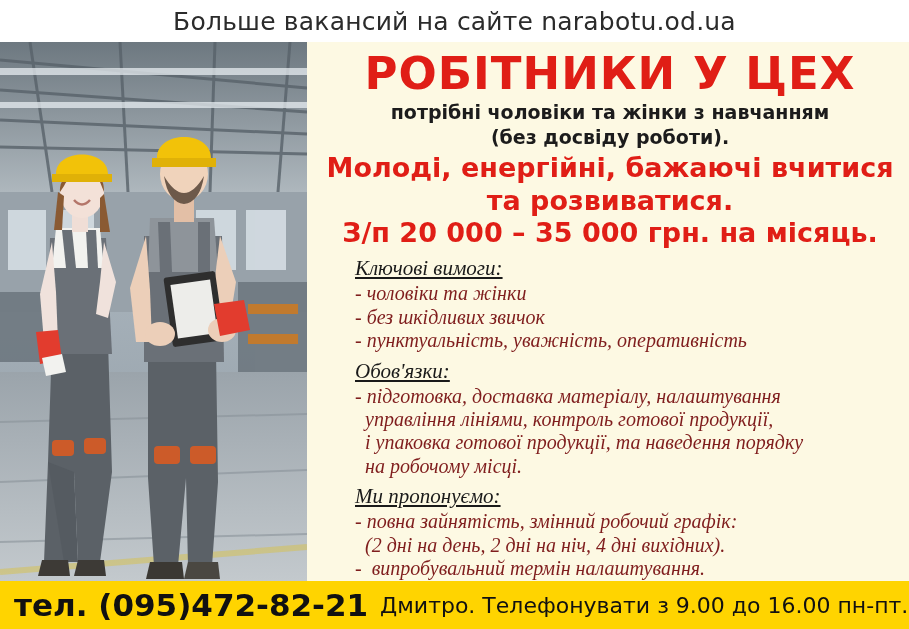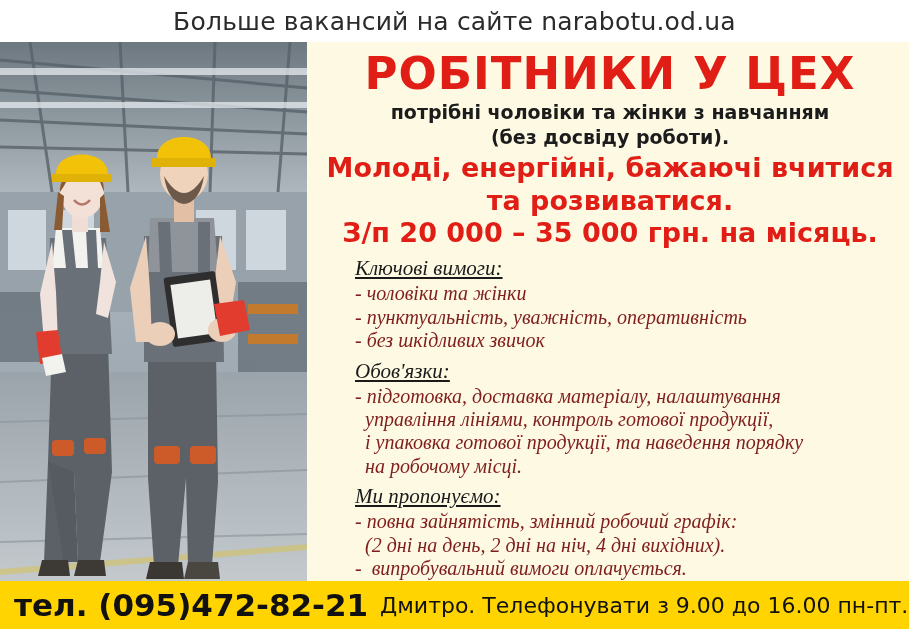--- a/index.html
+++ b/index.html
@@ -289,37 +289,37 @@
   <div class="content">
     <div class="headline">РОБІТНИКИ У ЦЕХ</div>
     <div class="sub1">потрібні чоловіки та жінки з навчанням</div>
     <div class="sub1">(без досвіду роботи).</div>
     <div class="sub2 small-gap">Молоді, енергійні, бажаючі вчитися та розвиватися.</div>
     <div class="sub2">З/п 20 000 – 35 000 грн. на місяць.</div>
 
     <div class="section-title">Ключові вимоги:</div>
     <ul class="bullet-list">
       <li>- чоловіки та жінки</li>
+      <li>- без шкідливих звичок</li>
       <li>- пунктуальність, уважність, оперативність</li>
-      <li>- без шкідливих звичок</li>
     </ul>
 
     <div class="section-title">Обов'язки:</div>
     <ul class="bullet-list">
       <li>- підготовка, доставка матеріалу, налаштування</li>
       <li>  управління лініями, контроль готової продукції,</li>
       <li>  і упаковка готової продукції, та наведення порядку</li>
       <li>  на робочому місці.</li>
     </ul>
 
     <div class="section-title">Ми пропонуємо:</div>
     <ul class="bullet-list">
       <li>- повна зайнятість, змінний робочий графік:</li>
       <li>  (2 дні на день, 2 дні на ніч, 4 дні вихідних).</li>
-      <li>-  випробувальний вимоги оплачується.</li>
+      <li>-  випробувальний термін налаштування.</li>
       <li>- зарплата двічі на місяць.</li>
       <li>- з бомбосховище.</li>
       <li>- чоловікам надаємо житло (ліжко-місце).</li>
     </ul>
   </div>
 
   <div class="bottom-bar">
     <div class="phone">тел. (095)472-82-21</div>
     <div class="phone-note">Дмитро. Телефонувати з 9.00 до 16.00 пн-пт.</div>
   </div>

